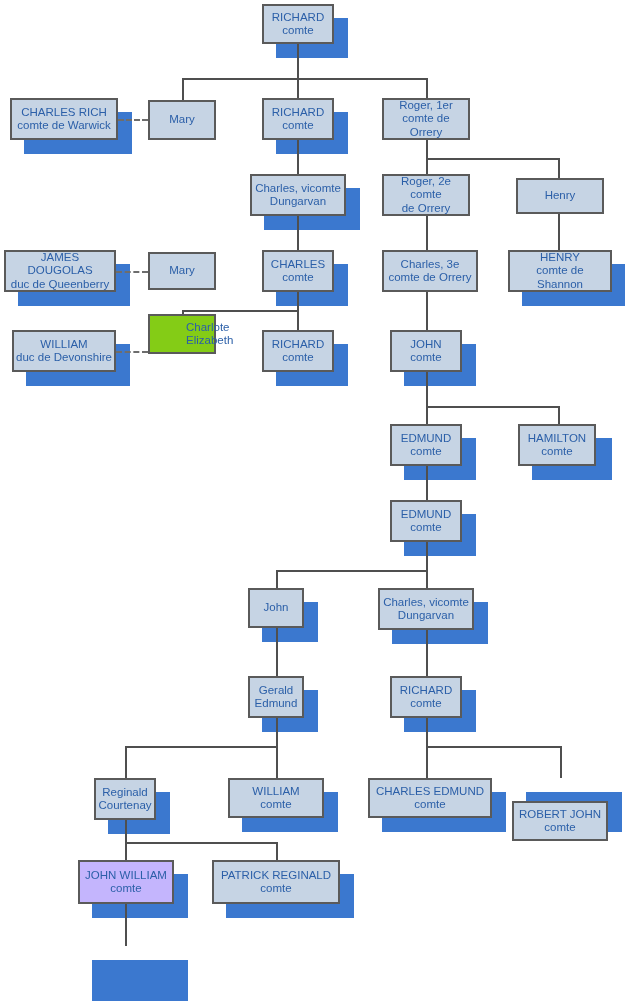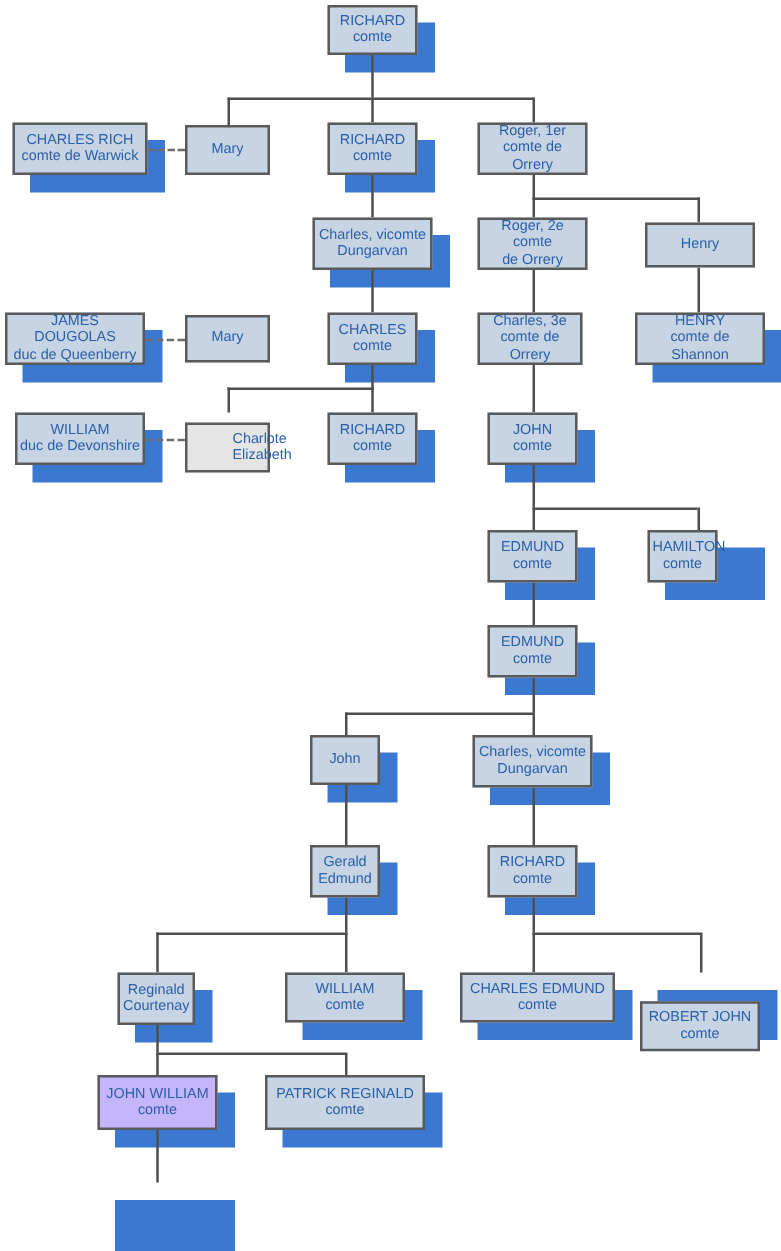--- a/index.html
+++ b/index.html
@@ -168,49 +168,49 @@
         <div class="lbl">JAMES DOUGOLAS
 duc de Queenberry</div>
       </div>
       <div class="node" style="left: 148px; top: 252px; width: 68px; height: 38px; background: rgb(198, 212, 228); border-color: rgb(90, 90, 90); color: rgb(43, 95, 168);">
         <div class="lbl">Mary</div>
       </div>
       <div class="node" style="left: 262px; top: 250px; width: 72px; height: 42px; background: rgb(198, 212, 228); border-color: rgb(90, 90, 90); color: rgb(43, 95, 168);">
         <div class="lbl">CHARLES
 comte</div>
       </div>
-      <div class="node" style="left: 382px; top: 250px; width: 84px; height: 42px; background: rgb(198, 212, 228); border-color: rgb(90, 90, 90); color: rgb(43, 95, 168);">
+      <div class="node" style="left: 382px; top: 250px; width: 96px; height: 42px; background: rgb(198, 212, 228); border-color: rgb(90, 90, 90); color: rgb(43, 95, 168);">
         <div class="lbl">Charles, 3e
 comte de Orrery</div>
       </div>
       <div class="node" style="left: 508px; top: 250px; width: 104px; height: 42px; background: rgb(198, 212, 228); border-color: rgb(90, 90, 90); color: rgb(43, 95, 168);">
         <div class="lbl">HENRY
 comte de Shannon</div>
       </div>
       <div class="node" style="left: 12px; top: 330px; width: 104px; height: 42px; background: rgb(198, 212, 228); border-color: rgb(90, 90, 90); color: rgb(43, 95, 168);">
         <div class="lbl">WILLIAM
 duc de Devonshire</div>
       </div>
-      <div class="node" style="left: 148px; top: 338px; width: 68px; height: 40px; background: #e5e5e5; border-color: rgb(90, 90, 90); color: rgb(43, 95, 168); padding-left: 36px;">
+      <div class="node" style="left: 148px; top: 314px; width: 68px; height: 40px; background: #84cc16; border-color: rgb(90, 90, 90); color: rgb(43, 95, 168); padding-left: 36px;">
         <div class="lbl">Charlote
 Elizabeth</div>
       </div>
       <div class="node" style="left: 262px; top: 330px; width: 72px; height: 42px; background: rgb(198, 212, 228); border-color: rgb(90, 90, 90); color: rgb(43, 95, 168);">
         <div class="lbl">RICHARD
 comte</div>
       </div>
       <div class="node" style="left: 390px; top: 330px; width: 72px; height: 42px; background: rgb(198, 212, 228); border-color: rgb(90, 90, 90); color: rgb(43, 95, 168);">
         <div class="lbl">JOHN
 comte</div>
       </div>
       <div class="node" style="left: 390px; top: 424px; width: 72px; height: 42px; background: rgb(198, 212, 228); border-color: rgb(90, 90, 90); color: rgb(43, 95, 168);">
         <div class="lbl">EDMUND
 comte</div>
       </div>
-      <div class="node" style="left: 518px; top: 424px; width: 56px; height: 42px; background: rgb(198, 212, 228); border-color: rgb(90, 90, 90); color: rgb(43, 95, 168);">
+      <div class="node" style="left: 518px; top: 424px; width: 78px; height: 42px; background: rgb(198, 212, 228); border-color: rgb(90, 90, 90); color: rgb(43, 95, 168);">
         <div class="lbl">HAMILTON
 comte</div>
       </div>
       <div class="node" style="left: 390px; top: 500px; width: 72px; height: 42px; background: rgb(198, 212, 228); border-color: rgb(90, 90, 90); color: rgb(43, 95, 168);">
         <div class="lbl">EDMUND
 comte</div>
       </div>
       <div class="node" style="left: 248px; top: 588px; width: 56px; height: 40px; background: rgb(198, 212, 228); border-color: rgb(90, 90, 90); color: rgb(43, 95, 168);">
         <div class="lbl">John</div>
       </div>

